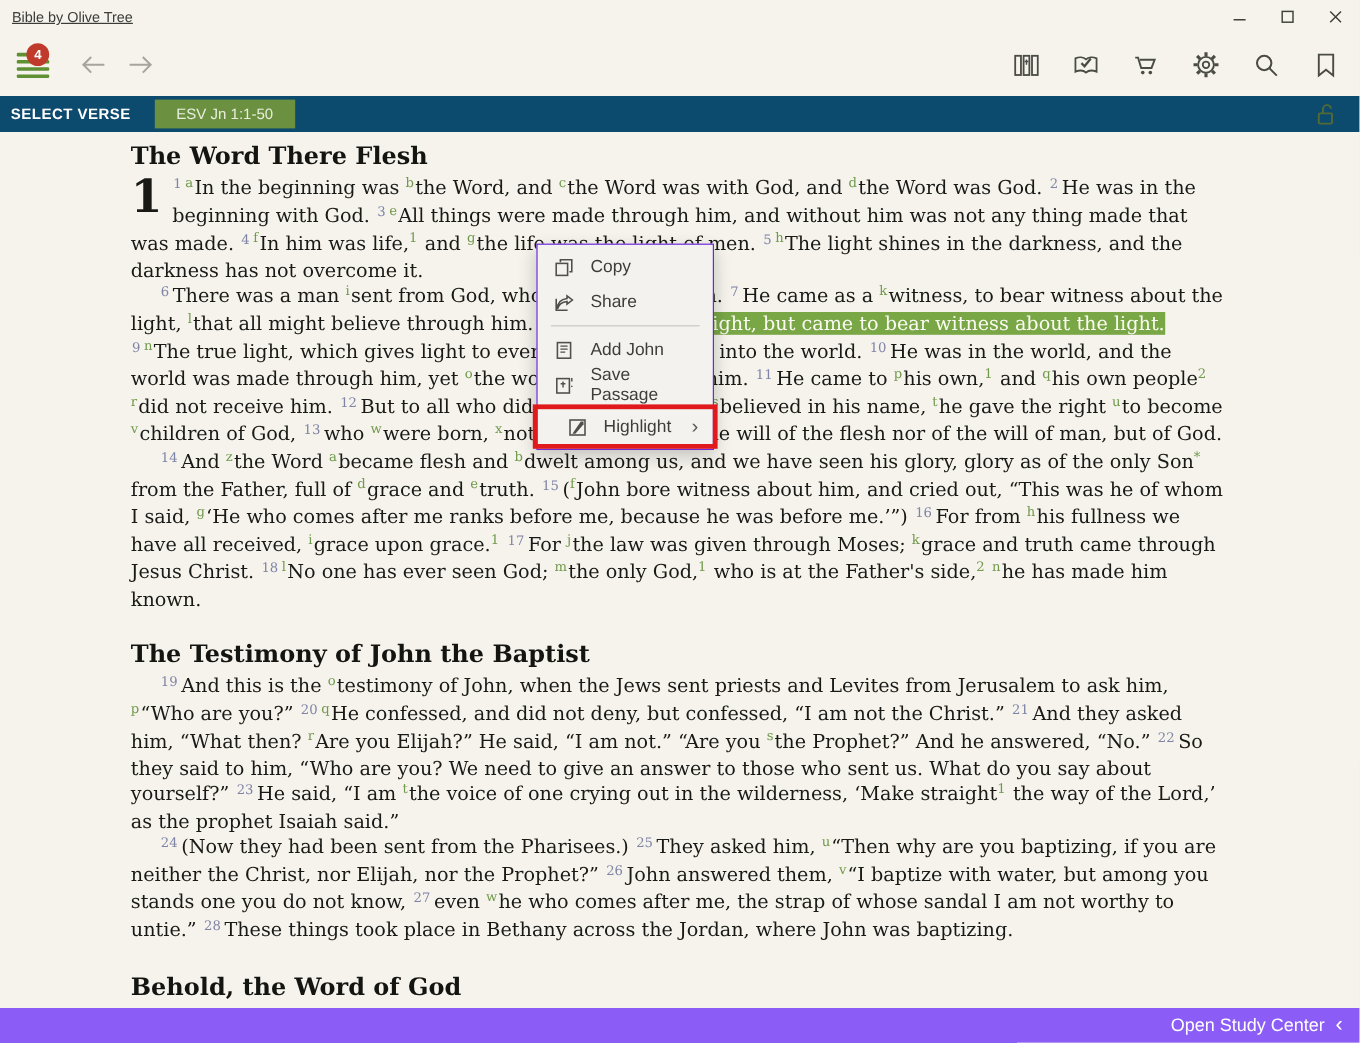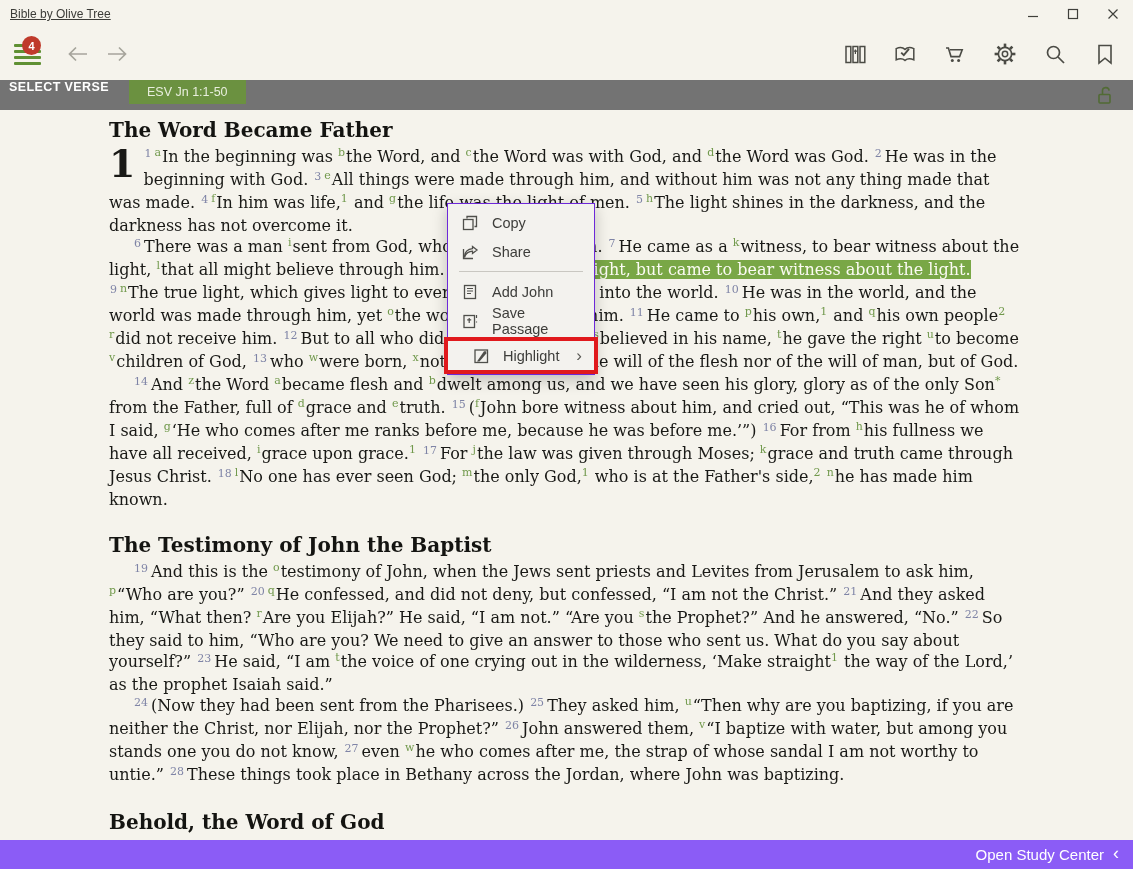--- a/index.html
+++ b/index.html
@@ -21,21 +21,21 @@
   .bar3{top:12px;width:27px;}
   .bar4{top:18px;width:27px;}
   .badge{position:absolute;left:22px;top:8px;width:19px;height:19px;border-radius:50%;background:#bf3a2b;
          color:#fff;font-size:11px;font-weight:bold;display:flex;align-items:center;justify-content:center;}
   .navarrow{position:absolute;top:13px;width:26px;height:26px;}
   .back{left:65px;} .fwd{left:104px;}
   .ticons{position:absolute;right:16px;top:14px;display:flex;gap:26px;}
   .ticon{width:24px;height:24px;display:flex;align-items:center;justify-content:center;cursor:pointer;}
 
   
-  .selectbar{position:relative;height:30px;background:#737373;display:flex;}
+  .selectbar{position:relative;height:30px;background:#0c4a6e;display:flex;align-items:center;}
   .selectlabel{color:#ffffff;font-weight:bold;font-size:12.5px;letter-spacing:.4px;margin-left:9px;}
   .tab{margin-left:20px;background:#6b9140;color:#e8eedd;font-size:12.5px;height:24px;line-height:24px;
        padding:0 18px;cursor:pointer;}
   .lock{position:absolute;right:18px;top:4px;}
 
   
   .content{position:relative;height:730px;overflow:hidden;background:#f5f3ec;
            padding:2px 111px 0 109px;box-sizing:border-box;
            font-family:"DejaVu Serif",serif;font-size:16px;line-height:21px;color:#191916;}
   .sec-h{font-size:20px;line-height:24px;font-weight:bold;margin:23px 0 4px 0;color:#141411;}
@@ -166,21 +166,21 @@
     <span class="tab">ESV Jn 1:1-50</span>
     <span class="lock">
       <svg width="22" height="22" fill="none" stroke="#526b35" stroke-width="1.6">
         <rect x="6" y="10.5" width="11" height="8.5" rx="1"></rect>
         <path d="M9.5 10.5 V7.2 A3.3 3.3 0 0 1 16.1 6.6"></path>
       </svg>
     </span>
   </div>
 
   <div class="content">
-      <h2 class="sec-h">The Word Became Father</h2>
+      <h2 class="sec-h">The Word There Flesh</h2>
       <p class="bp no-indent"><span class="dropcap">1</span><span class="vnum">1</span><span class="fnote">a</span><span class="vt">In the beginning was </span><span class="fnote">b</span><span class="vt">the Word, and </span><span class="fnote">c</span><span class="vt">the Word was with God, and </span><span class="fnote">d</span><span class="vt">the Word was God. </span><span class="vnum">2</span><span class="vt">He was in the beginning with God. </span><span class="vnum">3</span><span class="fnote">e</span><span class="vt">All things were made through him, and without him was not any thing made that was made. </span><span class="vnum">4</span><span class="fnote">f</span><span class="vt">In him was life,</span><span class="fnote">1</span><span class="vt"> and </span><span class="fnote">g</span><span class="vt">the life was the light of men. </span><span class="vnum">5</span><span class="fnote">h</span><span class="vt">The light shines in the darkness, and the darkness has not overcome it.</span></p>
       <p class="bp"><span class="vnum">6</span><span class="vt">There was a man </span><span class="fnote">i</span><span class="vt">sent from God, whose name was John. </span><span class="vnum">7</span><span class="vt">He came as a </span><span class="fnote">k</span><span class="vt">witness, to bear witness about the light, </span><span class="fnote">l</span><span class="vt">that all might believe through him. </span><span class="vnum">8</span><span class="hl">He was not the light, but came to bear witness about the light.</span><span class="vt"> </span><span class="vnum">9</span><span class="fnote">n</span><span class="vt">The true light, which gives light to everyone, was coming into the world. </span><span class="vnum">10</span><span class="vt">He was in the world, and the world was made through him, yet </span><span class="fnote">o</span><span class="vt">the world did not know him. </span><span class="vnum">11</span><span class="vt">He came to </span><span class="fnote">p</span><span class="vt">his own,</span><span class="fnote">1</span><span class="vt"> and </span><span class="fnote">q</span><span class="vt">his own people</span><span class="fnote">2</span><span class="vt"> </span><span class="fnote">r</span><span class="vt">did not receive him. </span><span class="vnum">12</span><span class="vt">But to all who did receive him, who </span><span class="fnote">s</span><span class="vt">believed in his name, </span><span class="fnote">t</span><span class="vt">he gave the right </span><span class="fnote">u</span><span class="vt">to become </span><span class="fnote">v</span><span class="vt">children of God, </span><span class="vnum">13</span><span class="vt">who </span><span class="fnote">w</span><span class="vt">were born, </span><span class="fnote">x</span><span class="vt">not of blood </span><span class="fnote">y</span><span class="vt">nor of the will of the flesh nor of the will of man, but of God.</span></p>
       <p class="bp"><span class="vnum">14</span><span class="vt">And </span><span class="fnote">z</span><span class="vt">the Word </span><span class="fnote">a</span><span class="vt">became flesh and </span><span class="fnote">b</span><span class="vt">dwelt among us, and we have seen his glory, glory as of the only Son</span><span class="fnote">*</span><span class="vt"> from the Father, full of </span><span class="fnote">d</span><span class="vt">grace and </span><span class="fnote">e</span><span class="vt">truth. </span><span class="vnum">15</span><span class="vt">(</span><span class="fnote">f</span><span class="vt">John bore witness about him, and cried out, “This was he of whom I said, </span><span class="fnote">g</span><span class="vt">‘He who comes after me ranks before me, because he was before me.’”) </span><span class="vnum">16</span><span class="vt">For from </span><span class="fnote">h</span><span class="vt">his fullness we have all received, </span><span class="fnote">i</span><span class="vt">grace upon grace.</span><span class="fnote">1</span><span class="vt"> </span><span class="vnum">17</span><span class="vt">For </span><span class="fnote">j</span><span class="vt">the law was given through Moses; </span><span class="fnote">k</span><span class="vt">grace and truth came through Jesus Christ. </span><span class="vnum">18</span><span class="fnote">l</span><span class="vt">No one has ever seen God; </span><span class="fnote">m</span><span class="vt">the only God,</span><span class="fnote">1</span><span class="vt"> who is at the Father's side,</span><span class="fnote">2</span><span class="vt"> </span><span class="fnote">n</span><span class="vt">he has made him known.</span></p>
       <h2 class="sec-h">The Testimony of John the Baptist</h2>
       <p class="bp"><span class="vnum">19</span><span class="vt">And this is the </span><span class="fnote">o</span><span class="vt">testimony of John, when the Jews sent priests and Levites from Jerusalem to ask him, </span><span class="fnote">p</span><span class="vt">“Who are you?” </span><span class="vnum">20</span><span class="fnote">q</span><span class="vt">He confessed, and did not deny, but confessed, “I am not the Christ.” </span><span class="vnum">21</span><span class="vt">And they asked him, “What then? </span><span class="fnote">r</span><span class="vt">Are you Elijah?” He said, “I am not.” “Are you </span><span class="fnote">s</span><span class="vt">the Prophet?” And he answered, “No.” </span><span class="vnum">22</span><span class="vt">So they said to him, “Who are you? We need to give an answer to those who sent us. What do you say about yourself?” </span><span class="vnum">23</span><span class="vt">He said, “I am </span><span class="fnote">t</span><span class="vt">the voice of one crying out in the wilderness, ‘Make straight</span><span class="fnote">1</span><span class="vt"> the way of the Lord,’ as the prophet Isaiah said.”</span></p>
       <p class="bp"><span class="vnum">24</span><span class="vt">(Now they had been sent from the Pharisees.) </span><span class="vnum">25</span><span class="vt">They asked him, </span><span class="fnote">u</span><span class="vt">“Then why are you baptizing, if you are neither the Christ, nor Elijah, nor the Prophet?” </span><span class="vnum">26</span><span class="vt">John answered them, </span><span class="fnote">v</span><span class="vt">“I baptize with water, but among you stands one you do not know, </span><span class="vnum">27</span><span class="vt">even </span><span class="fnote">w</span><span class="vt">he who comes after me, the strap of whose sandal I am not worthy to untie.” </span><span class="vnum">28</span><span class="vt">These things took place in Bethany across the Jordan, where John was baptizing.</span></p>
       <h2 class="sec-h">Behold, the Word of God</h2>
       <p class="bp"><span class="vnum">29</span><span class="vt">The next day he saw Jesus coming toward him, and said, “Behold, </span><span class="fnote">x</span><span class="vt">the Lamb of God, who </span><span class="fnote">y</span><span class="vt">takes away the sin </span></p>
     </div>
 

